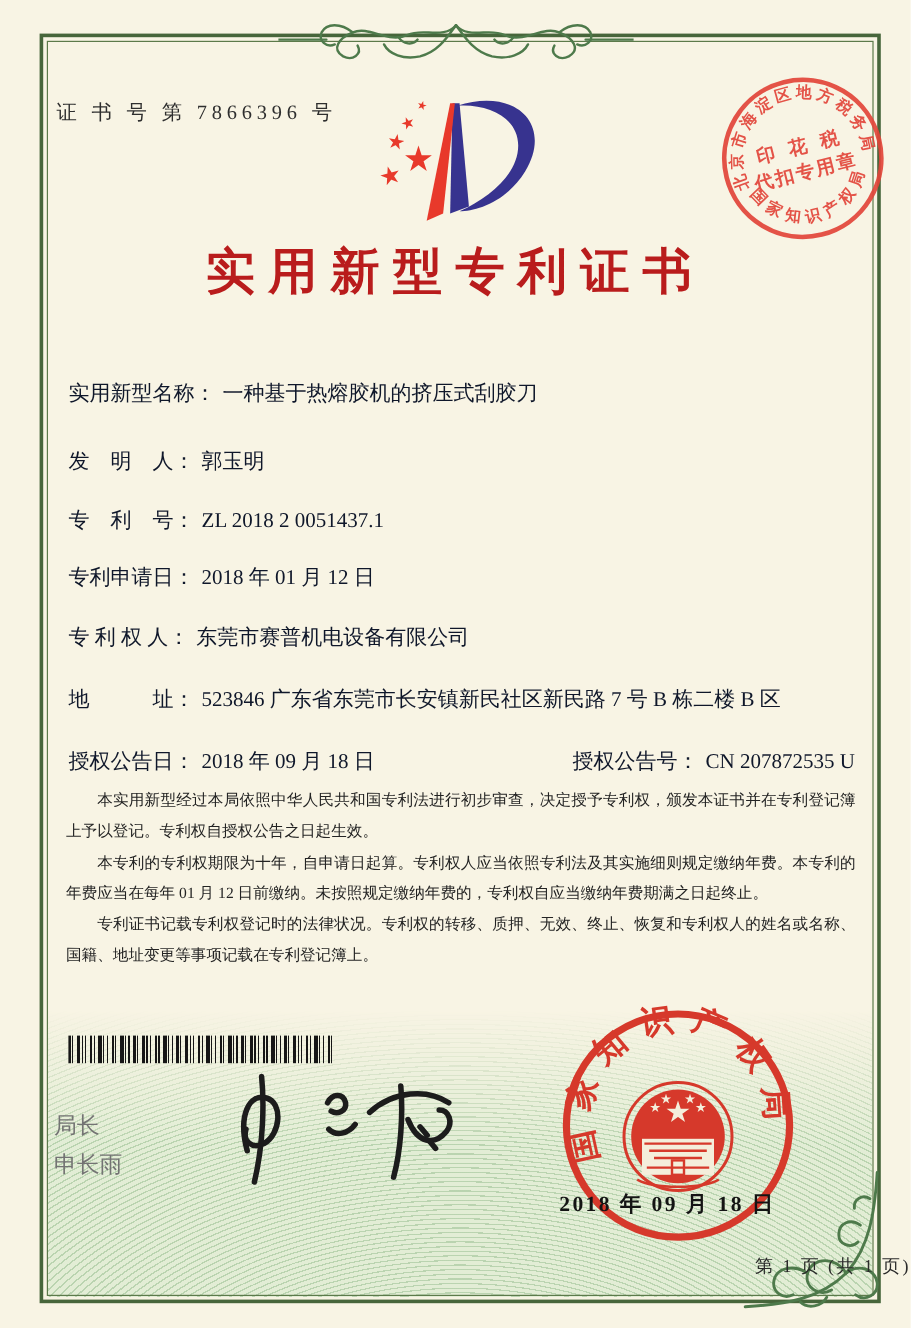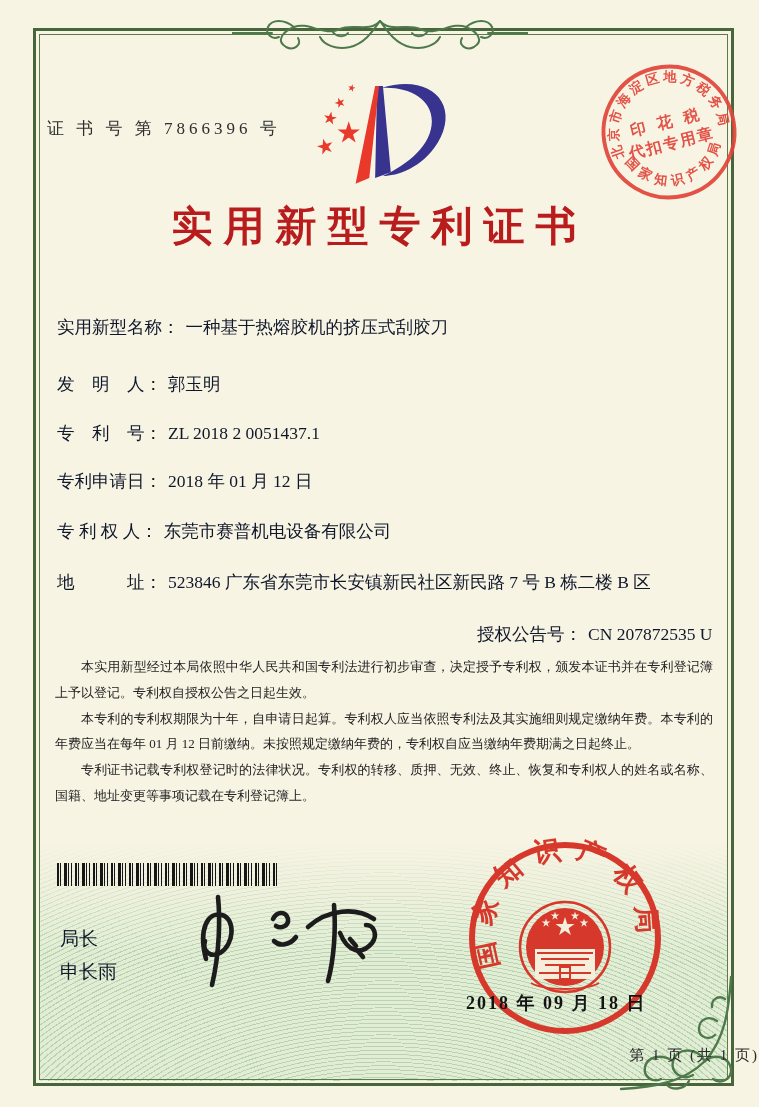--- a/index.html
+++ b/index.html
@@ -17,21 +17,21 @@
   
   .guilloche { position:absolute; left:40px; right:32px; top:842px; bottom:26px;
     background:
       repeating-radial-gradient(ellipse 1400px 900px at 50% 160%,
         rgba(120,170,115,0.38) 0 1.5px, rgba(120,170,115,0) 1.5px 6px),
       #e2edd5;
     -webkit-mask-image:linear-gradient(to bottom, transparent 0, #000 110px);
     mask-image:linear-gradient(to bottom, transparent 0, #000 110px);
   }
   .cert-no { position:absolute; left:47px; top:82px; font-size:17px;
-    letter-spacing:4px; color:#2e2e2e;margin-top:35px; }
+    letter-spacing:4px; color:#2e2e2e; }
   .logo { position:absolute; left:293px; top:70px; width:176px; height:128px; }
   .title { position:absolute; top:199px; left:0; width:100%; text-align:center;
     font-size:41px; font-weight:bold; letter-spacing:11px; color:#b91c1c; }
   .field { position:absolute; left:57px; font-size:17.5px; color:#0f172a;
     line-height:24px; white-space:nowrap; }
   .field .lbl { display:inline-block; }
   .field .val { margin-left:6px; }
   .field.wrap { white-space:normal; }
   .field.wrap .val { display:inline-block; width:505px; vertical-align:top; }
   .grant-no-cell { position:absolute; left:420px; top:0; }
@@ -39,22 +39,22 @@
     font-size:13px; line-height:25.8px; color:#232323; text-align:justify; }
   .paragraphs p { text-indent:2em; margin:0; }
   .barcode { position:absolute; left:57px; top:863px; width:222px; height:23px;
     background:repeating-linear-gradient(90deg,
       #161616 0 2px, transparent 2px 3px,
       #161616 3px 4px, transparent 4px 7px,
       #161616 7px 10px, transparent 10px 11px,
       #161616 11px 12px, transparent 12px 14px,
       #161616 14px 15px, transparent 15px 18px);
   }
-  .issuer { position:absolute; left:60px; top:922px; font-size:19px;
-    color:#0f172a; line-height:33px; }
+  .issuer { position:absolute; left:45px; top:922px; font-size:19px;
+    color:#737373; line-height:33px; }
   .signature { position:absolute; left:178px; top:888px; width:210px; height:102px; }
   .seal-box { position:absolute; left:462px; top:835px; width:206px; height:206px; }
   .seal-date { position:absolute; left:466px; top:991px; font-size:18px;
     font-weight:600; letter-spacing:2px; color:#141414; }
   .tax-stamp { position:absolute; left:586px; top:44px; width:166px; height:176px;
     opacity:0.92; }
   .footer { position:absolute; top:1046px; left:0; width:100%; text-align:right;
     font-size:15px; letter-spacing:2px; color:#2a2a2a; }
   .ornament-top { position:absolute; top:7px; left:232px; width:296px; height:52px; }
   .ornament-br { position:absolute; right:14px; bottom:8px; width:132px; height:130px; }
@@ -130,20 +130,23 @@
   <div class="field" style="top:469px">
     <span class="lbl">专利申请日：</span><span class="val">2018 年 01 月 12 日</span>
   </div>
   <div class="field" style="top:519px">
     <span class="lbl">专 利 权 人：</span><span class="val">东莞市赛普机电设备有限公司</span>
   </div>
   <div class="field wrap" style="top:570px">
     <span class="lbl">地　　　址：</span><span class="val">523846 广东省东莞市长安镇新民社区新民路 7 号 B 栋二楼 B 区</span>
   </div>
   <div class="field" style="top:622px; right:46px; white-space:normal;">
+    <span>
+      <span class="lbl">授权公告日：</span><span class="val">2018 年 09 月 18 日</span>
+    </span>
     <span class="grant-no-cell">
       <span class="lbl">授权公告号：</span><span class="val">CN 207872535 U</span>
     </span>
   </div>
 
   <div class="paragraphs">
     <p>本实用新型经过本局依照中华人民共和国专利法进行初步审查，决定授予专利权，颁发本证书并在专利登记簿上予以登记。专利权自授权公告之日起生效。</p>
     <p>本专利的专利权期限为十年，自申请日起算。专利权人应当依照专利法及其实施细则规定缴纳年费。本专利的年费应当在每年 01 月 12 日前缴纳。未按照规定缴纳年费的，专利权自应当缴纳年费期满之日起终止。</p>
     <p>专利证书记载专利权登记时的法律状况。专利权的转移、质押、无效、终止、恢复和专利权人的姓名或名称、国籍、地址变更等事项记载在专利登记簿上。</p>
   </div>

